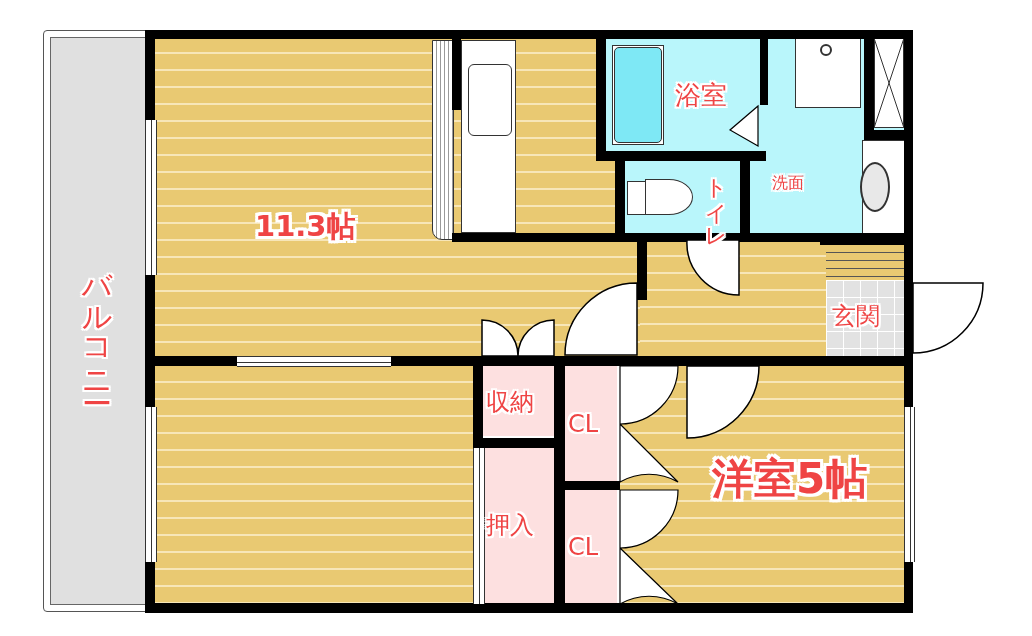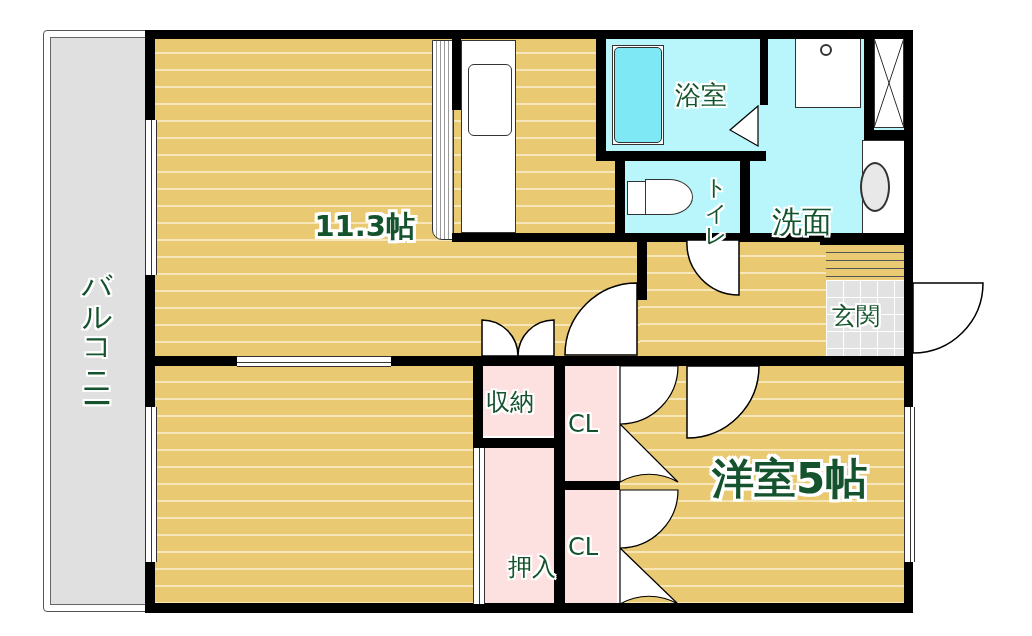--- a/index.html
+++ b/index.html
@@ -1,20 +1,20 @@
 <!DOCTYPE html>
 <html><head>
 <meta charset="utf-8">
 <style>
   html,body{margin:0;padding:0;background:#ffffff;}
   #canvas{position:relative;width:1032px;height:636px;overflow:hidden;background:#fff;font-family:"DejaVu Sans","Liberation Sans",sans-serif;}
   .abs{position:absolute;box-sizing:border-box;}
   .wood{background-color:#e9c972;background-image:repeating-linear-gradient(to bottom,#e9c972 0px,#e9c972 15px,#f7e6b8 15px,#f7e6b8 17px);}
   .wall{position:absolute;background:#000;}
-  .label{position:absolute;color:#14532d;font-weight:bold;text-align:right;line-height:1;white-space:nowrap;
+  .label{position:absolute;color:#ef4444;font-weight:bold;text-align:left;line-height:1;white-space:nowrap;
     text-shadow:-3px -3px 0 #fff,3px -3px 0 #fff,-3px 3px 0 #fff,3px 3px 0 #fff,0 -3px 0 #fff,0 3px 0 #fff,-3px 0 0 #fff,3px 0 0 #fff;}
   .small{font-weight:normal;text-shadow:-2px -2px 0 #fff,2px -2px 0 #fff,-2px 2px 0 #fff,2px 2px 0 #fff,0 -2px 0 #fff,0 2px 0 #fff,-2px 0 0 #fff,2px 0 0 #fff;}
   .window-v{position:absolute;background:#fff;border-left:1px solid #333;border-right:1px solid #333;}
   .window-v::after{content:"";position:absolute;left:50%;top:0;bottom:0;border-left:1px solid #333;}
   .window-h{position:absolute;background:#fff;border-top:1px solid #333;border-bottom:1px solid #333;}
   .window-h::after{content:"";position:absolute;top:50%;left:0;right:0;border-top:1px solid #333;}
   svg{position:absolute;overflow:visible;}
 </style>
 </head>
 <body>
@@ -107,19 +107,19 @@
   <svg style="left:620px;top:366px;" width="65" height="240">
       <path d="M0 0 L0 58 A58 58 0 0 0 58 0 Z M0 58 L0 116 A58 58 0 0 1 58 116 Z M0 124 L0 182 A58 58 0 0 0 58 124 Z M0 182 L0 238 A58 58 0 0 1 58 238 Z" fill="#fff" stroke="#000" stroke-width="1.2"></path>
     </svg>
   <svg style="left:730px;top:106px;" width="30" height="45">
       <path d="M28 0 L0 24 L28 40 Z" fill="#fff" stroke="#000" stroke-width="1.2"></path>
     </svg>
 
   <div class="label" style="left:255px;top:212px;width:160px;font-size:29px;">11.3帖</div>
   <div class="label small" style="left:675px;top:82px;font-size:26px;">浴室</div>
   <div class="label small" style="left:705px;top:163px;font-size:22px;writing-mode:vertical-rl;">トイレ</div>
-  <div class="label small" style="left:772px;top:175px;font-size:30px;margin-top:32px;">洗面</div>
+  <div class="label small" style="left:772px;top:175px;font-size:16px;">洗面</div>
   <div class="label small" style="left:486px;top:390px;font-size:24px;">収納</div>
   <div class="label small" style="left:568px;top:412px;font-size:24px;">CL</div>
-  <div class="label small" style="left:508px;top:513px;font-size:24px;margin-top:42px;">押入</div>
+  <div class="label small" style="left:486px;top:513px;font-size:24px;">押入</div>
   <div class="label small" style="left:568px;top:535px;font-size:24px;">CL</div>
   <div class="label" style="left:712px;top:458px;font-size:42px;">洋室5帖</div>
 </div>
 
 </body></html>

